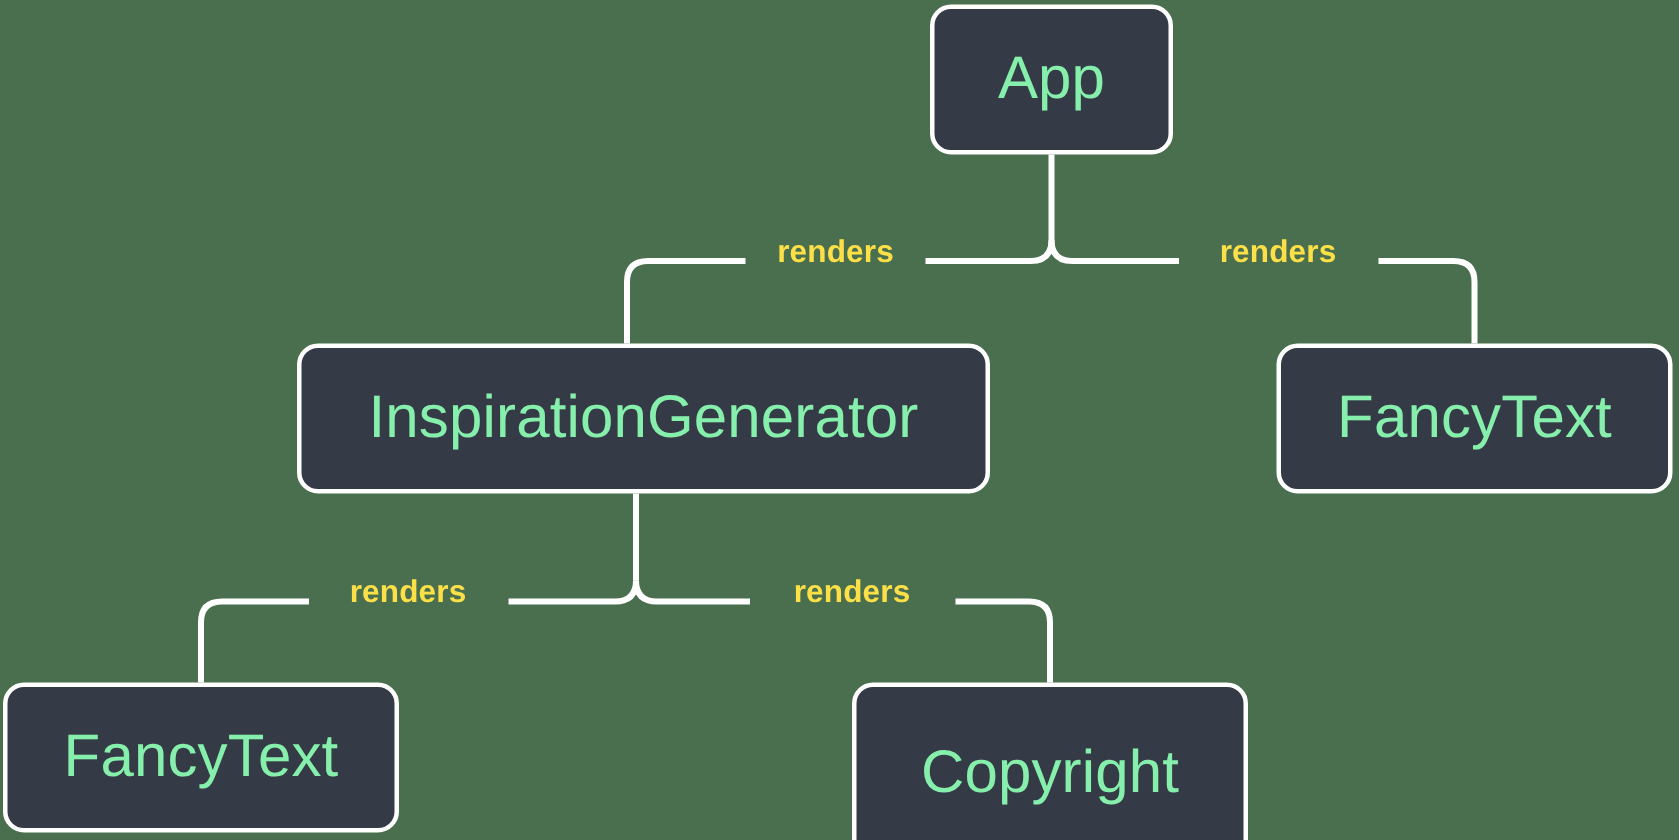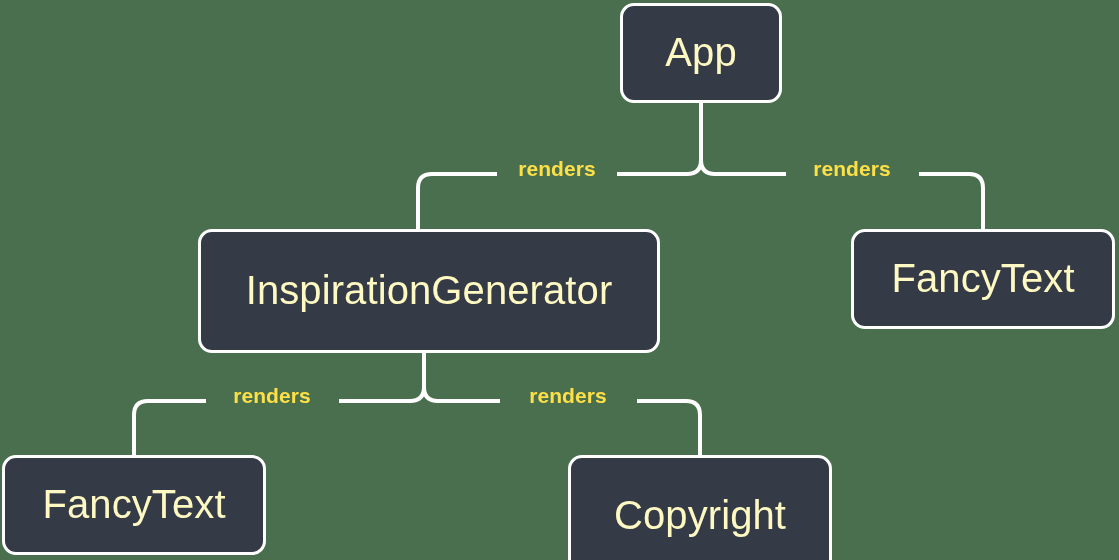--- a/index.html
+++ b/index.html
@@ -27,21 +27,21 @@
     width: 1119px;
     height: 560px;
     pointer-events: none;
   }
   .node {
     position: absolute;
     box-sizing: border-box;
     background: #343a46;
     border: 3px solid #ffffff;
     border-radius: 14px;
-    color: #fef9c3;
+    color: #86efac;
     display: flex;
     align-items: center;
     justify-content: center;
     font-size: 40px;
     font-weight: 400;
     letter-spacing: 0.1px;
     line-height: 1;
     white-space: nowrap;
   }
   .node-label {
@@ -77,21 +77,21 @@
 
     <path d="M 424 387 Q 424 401 410 401 L 339 401 M 206 401 L 148 401 Q 134 401 134 415 L 134 455"></path>
 
     <path d="M 424 387 Q 424 401 438 401 L 500 401 M 637 401 L 686 401 Q 700 401 700 415 L 700 455"></path>
   </svg>
 
   <div class="node" style="left:620px; top:3px; width:162px; height:100px;">
     <span class="node-label">App</span>
   </div>
 
-  <div class="node" style="left:198px; top:229px; width:462px; height:124px;">
+  <div class="node" style="left:198px; top:229px; width:462px; height:100px;">
     <span class="node-label">InspirationGenerator</span>
   </div>
 
   <div class="node" style="left:851px; top:229px; width:264px; height:100px;">
     <span class="node-label">FancyText</span>
   </div>
 
   <div class="node" style="left:2px; top:455px; width:264px; height:100px;">
     <span class="node-label">FancyText</span>
   </div>

